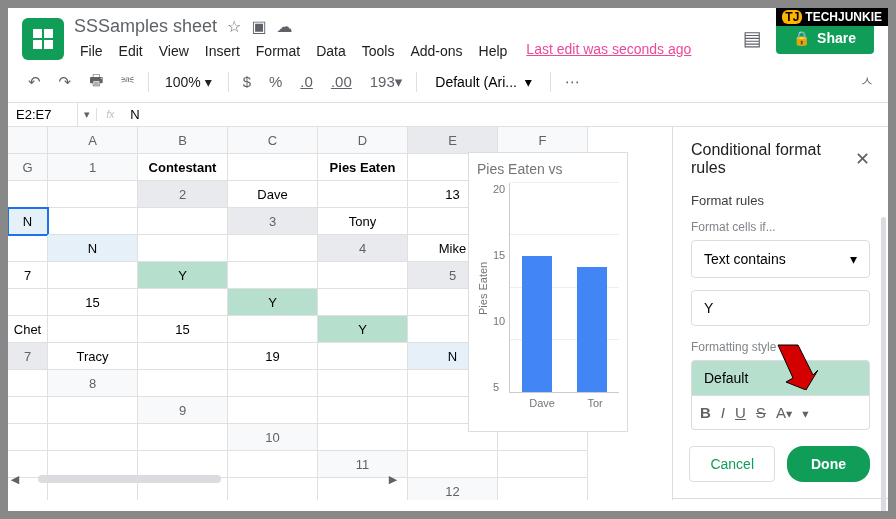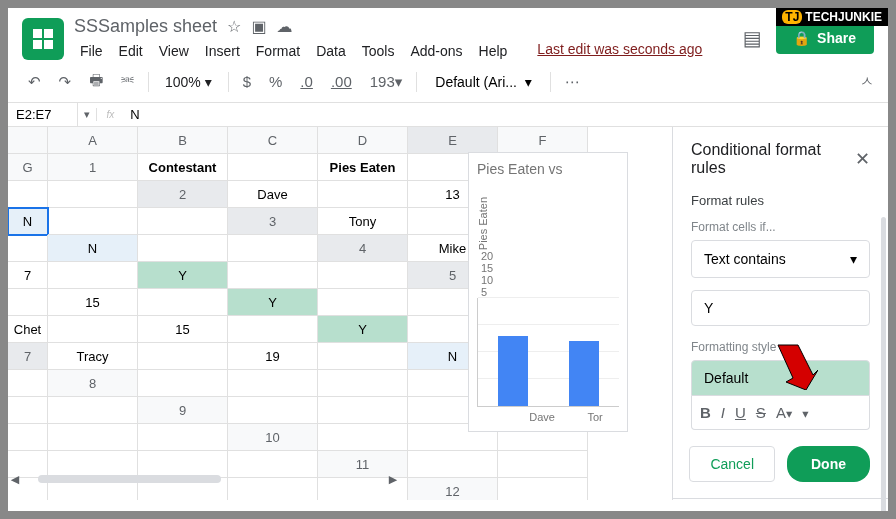--- a/index.html
+++ b/index.html
@@ -14,21 +14,21 @@
 .logo-grid::before, .logo-grid::after { content: ''; position: absolute; background: #0f9d58; }
 .logo-grid::before { width: 100%; height: 2px; top: 45%; }
 .logo-grid::after { width: 2px; height: 100%; left: 45%; }
 
 .title-area { flex: 1; }
 .title-row { display: flex; align-items: center; gap: 10px; }
 .doc-title { font-size: 18px; color: #5f6368; }
 .title-icon { color: #5f6368; font-size: 16px; cursor: pointer; }
 .menu-bar { display: flex; gap: 4px; margin-top: 4px; font-size: 14px; color: #202124; }
 .menu-item { padding: 2px 6px; cursor: pointer; }
-.last-edit { color: #7f1d1d; text-decoration: underline; cursor: pointer; margin-left: 20px; }
+.last-edit { color: #ec4899; text-decoration: underline; cursor: pointer; margin-left: 9px; }
 
 .header-right { display: flex; align-items: center; gap: 14px; margin-top: 6px; }
 .comment-icon { font-size: 20px; color: #5f6368; cursor: pointer; }
 .share-btn { background: #0f9d58; color: #fff; padding: 8px 18px; border-radius: 4px; border: none; font-size: 14px; font-weight: bold; cursor: pointer; display: flex; align-items: center; gap: 6px; }
 
 .toolbar { display: flex; align-items: center; padding: 4px 14px; gap: 6px; border-bottom: 1px solid #e0e0e0; }
 .tool { padding: 4px 6px; color: #5f6368; cursor: pointer; font-size: 15px; }
 .tool-sep { width: 1px; height: 20px; background: #e0e0e0; margin: 0 2px; }
 .zoom { font-size: 14px; color: #202124; padding: 4px 8px; }
 .font-select { font-size: 14px; padding: 4px 10px; }
@@ -48,22 +48,22 @@
 .grid .col-h { background: #f8f9fa; color: #5f6368; font-weight: normal; }
 .grid .row-h { background: #f8f9fa; color: #5f6368; font-weight: normal; }
 .grid .hdr { font-weight: bold; }
 .grid .sel-col { background: #e8eaed; }
 .grid .sel-row { background: #e8eaed; }
 .grid .cell-green { background: #b7dfcd; }
 .grid .cell-light { background: #e6f0f9; }
 .grid .cell-active { outline: 2px solid #1a73e8; outline-offset: -1px; }
 
 .chart-overlay { position: absolute; left: 460px; top: 25px; width: 160px; height: 280px; background: #fff; border: 1px solid #dadce0; padding: 8px; overflow: hidden; }
-.chart-title { font-size: 14px; color: #757575; margin-bottom: 20px; }
-.chart-body { height: 210px; position: relative; display: flex; flex-direction: column; }
+.chart-title { font-size: 14px; color: #757575; margin-bottom: 6px; }
+.chart-body { height: 210px; position: relative; display: flex; }
 .chart-yaxis-label { writing-mode: vertical-rl; transform: rotate(180deg); font-size: 11px; color: #757575; text-align: center; }
 .chart-yaxis { display: flex; flex-direction: column; justify-content: space-between; font-size: 11px; color: #757575; padding: 0 4px; }
 .chart-plot { flex: 1; position: relative; border-left: 1px solid #ccc; border-bottom: 1px solid #ccc; }
 .chart-grid-line { position: absolute; left: 0; right: 0; border-top: 1px solid #eee; }
 .chart-bars { position: absolute; bottom: 0; left: 0; right: 0; display: flex; justify-content: space-around; align-items: flex-end; height: 100%; }
 .chart-bar { width: 30px; background: #4285f4; }
 .chart-xaxis { display: flex; justify-content: space-around; font-size: 11px; color: #757575; margin-top: 4px; padding-left: 36px; }
 
 .sidebar { width: 216px; border-left: 1px solid #dadce0; padding: 14px 18px 8px 18px; position: relative; overflow-y: auto; }
 .sidebar-title-row { display: flex; align-items: center; justify-content: space-between; margin-bottom: 16px; }

